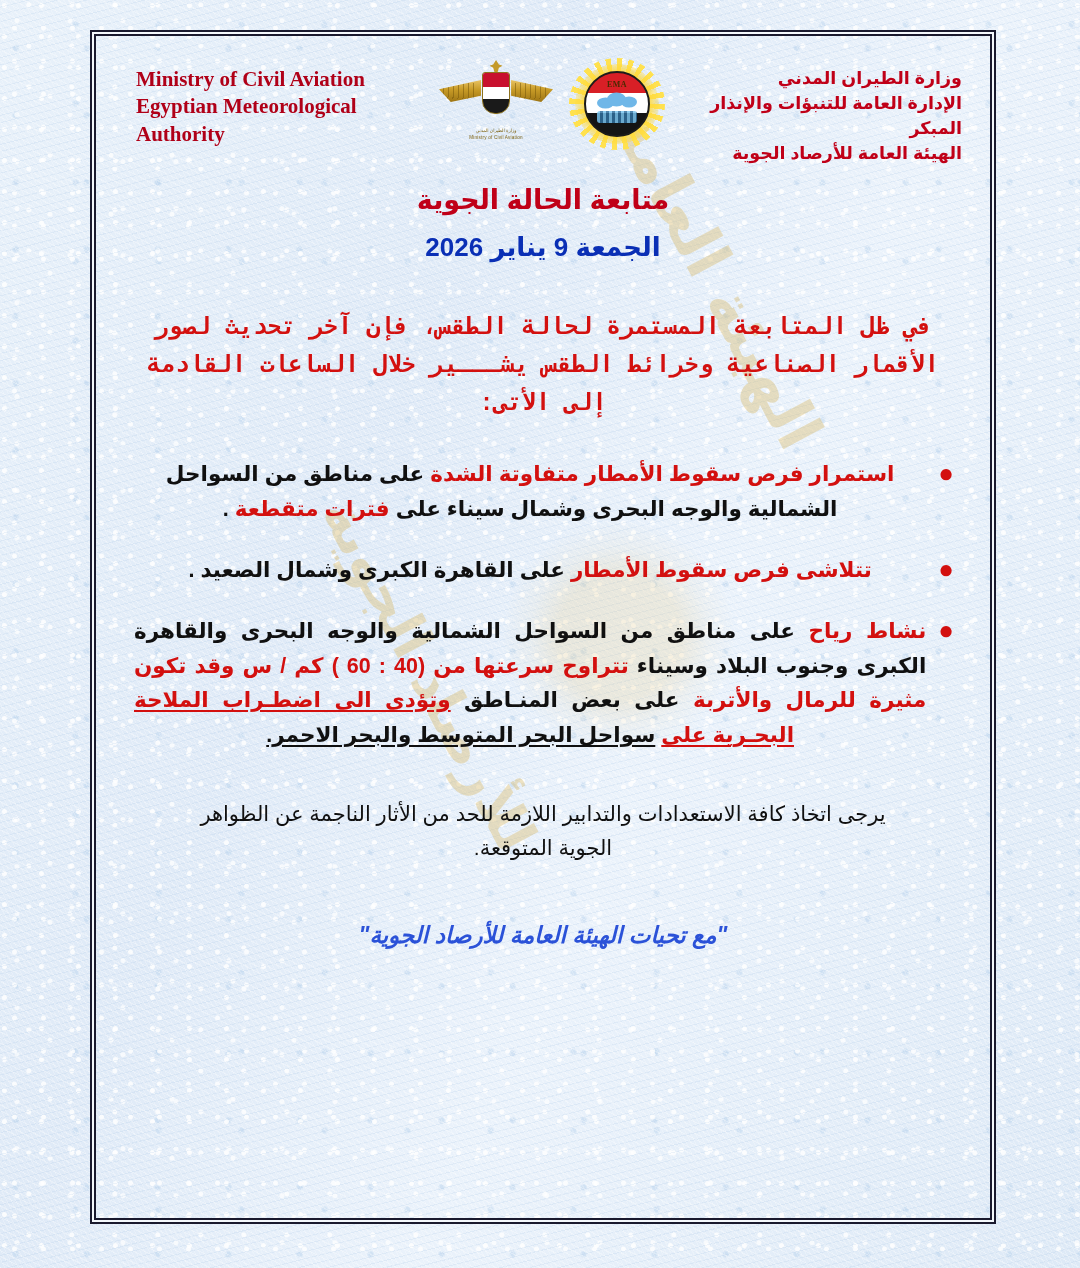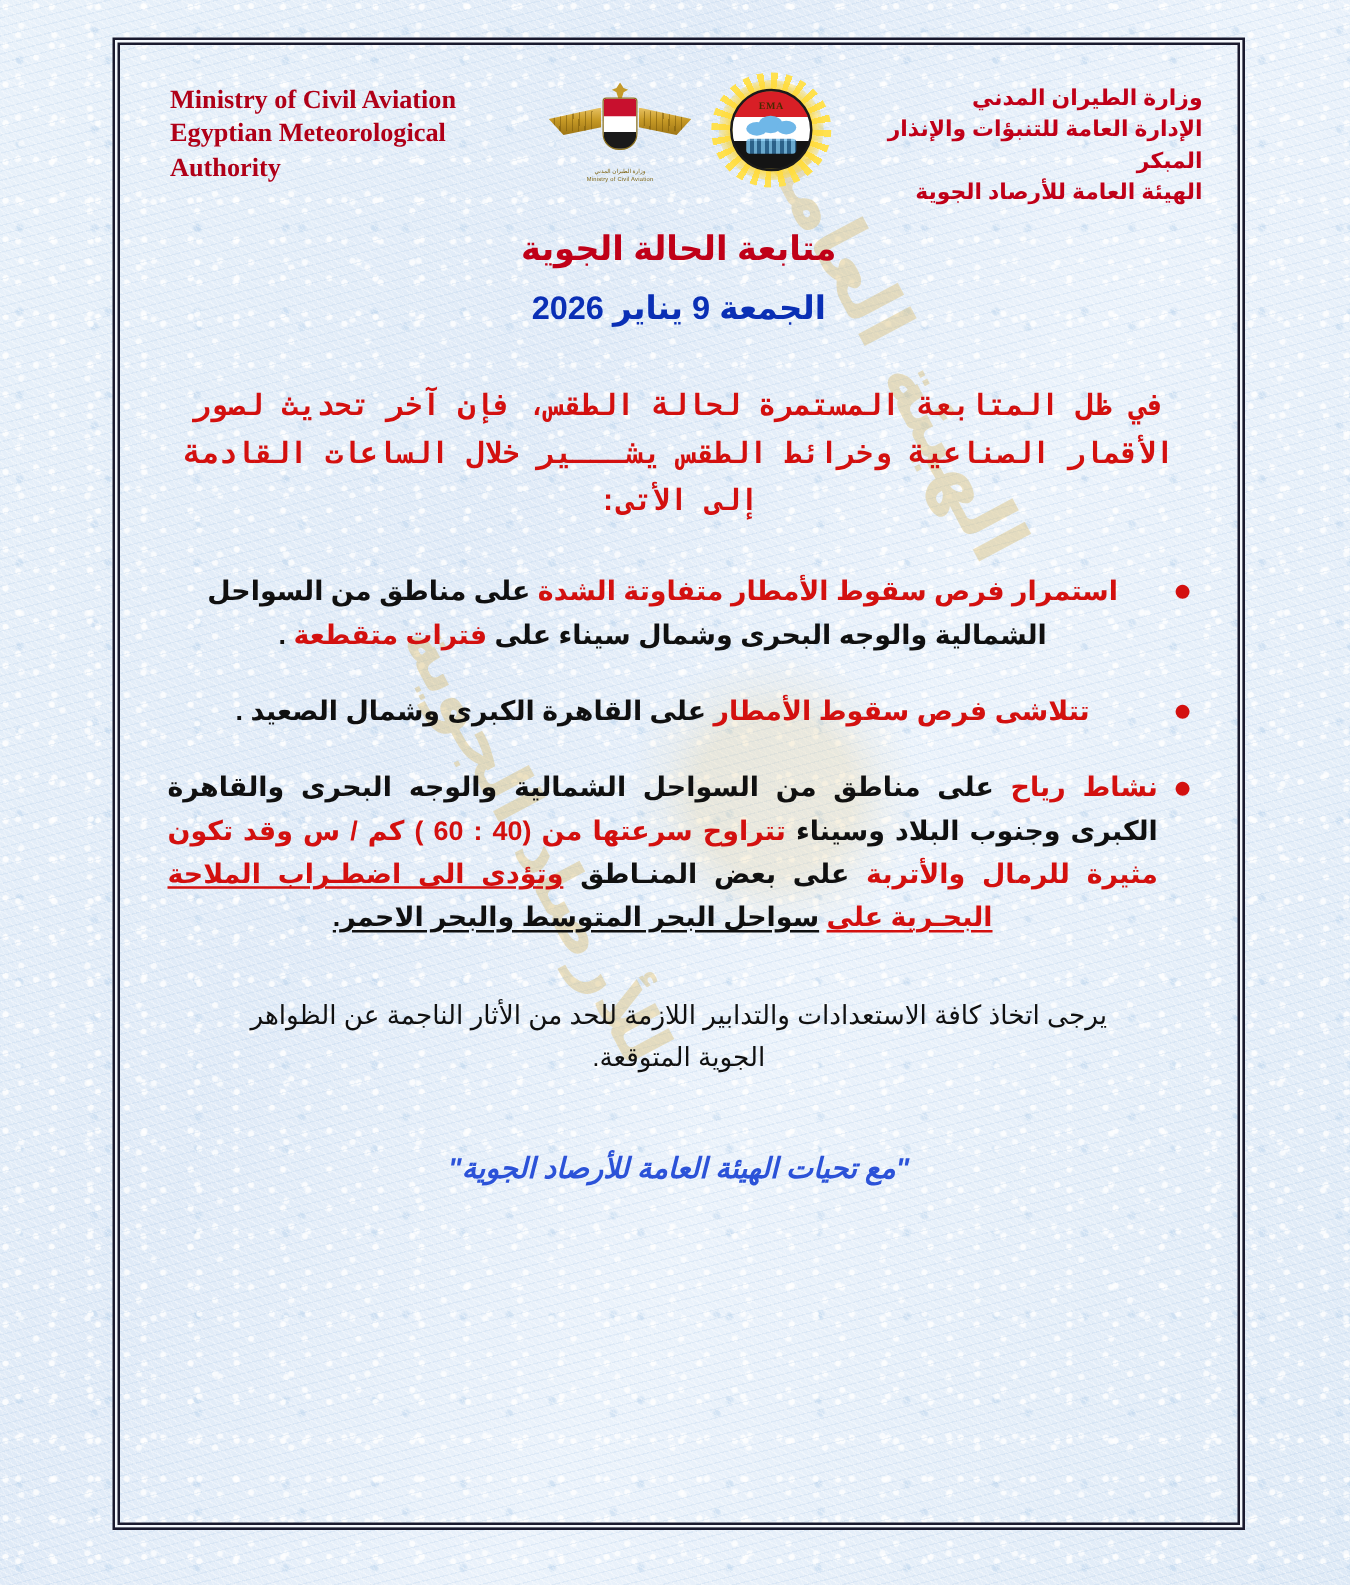--- a/index.html
+++ b/index.html
@@ -113,21 +113,21 @@
     font-weight: bold;
     font-size: 17.5px;
     line-height: 1.42;
     direction: rtl;
     text-align: right;
     padding-top: 16px;
     padding-right: 6px;
   }
   .logos {
     display: flex;
-    align-items: flex-end;
+    align-items: flex-start;
     gap: 14px;
     padding-top: 8px;
   }
 
   
   .logo-ca { position: relative; width: 118px; height: 86px; }
   .ca-wing {
     position: absolute;
     top: 22px;
     width: 42px;

